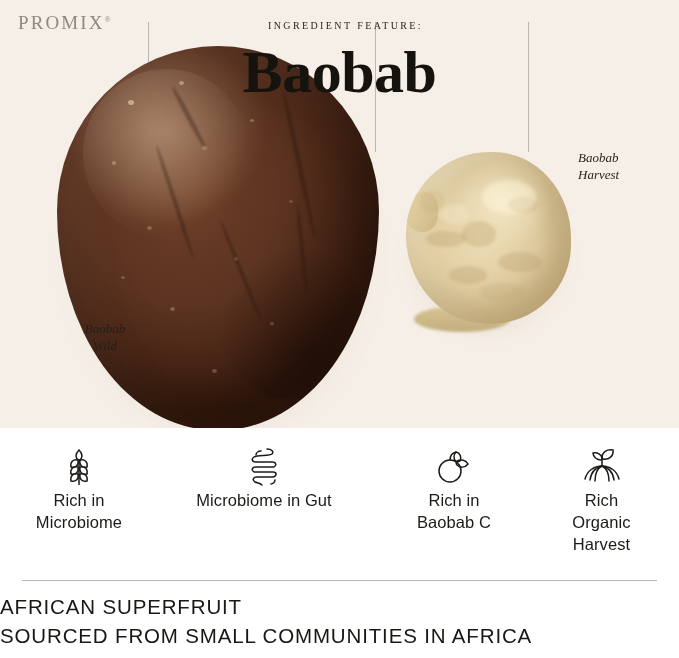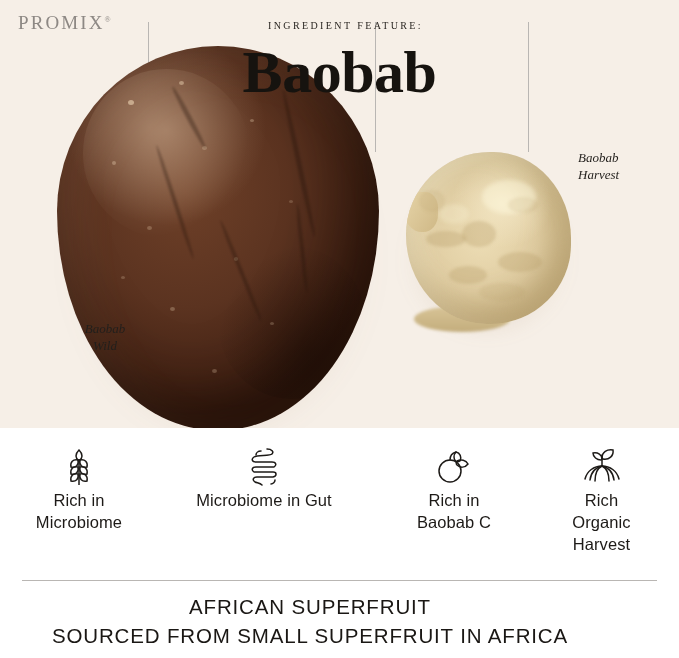--- a/index.html
+++ b/index.html
@@ -258,21 +258,20 @@
     height: 1px;
     background: #b9b6b3;
   }
 
   
   .footer {
     position: absolute;
     left: 0;
     top: 592px;
     width: 620px;
-    text-align: center;
   }
   .footer .fline {
     font-size: 20.5px;
     letter-spacing: 0.85px;
     color: #1a1714;
     line-height: 1.42;
     font-weight: 400;
   }
 </style>
 </head>
@@ -409,14 +408,14 @@
   </div>
 </div>
 
 <div class="vdiv" id="vd0"></div>
 <div class="vdiv" id="vd1"></div>
 <div class="vdiv" id="vd2"></div>
 <div class="hdiv"></div>
 
 <div class="footer">
   <div class="fline">AFRICAN SUPERFRUIT</div>
-  <div class="fline">SOURCED FROM SMALL SUPERFRUIT IN AFRICA</div>
+  <div class="fline">SOURCED FROM SMALL COMMUNITIES IN AFRICA</div>
 </div>
 
 </body></html>

